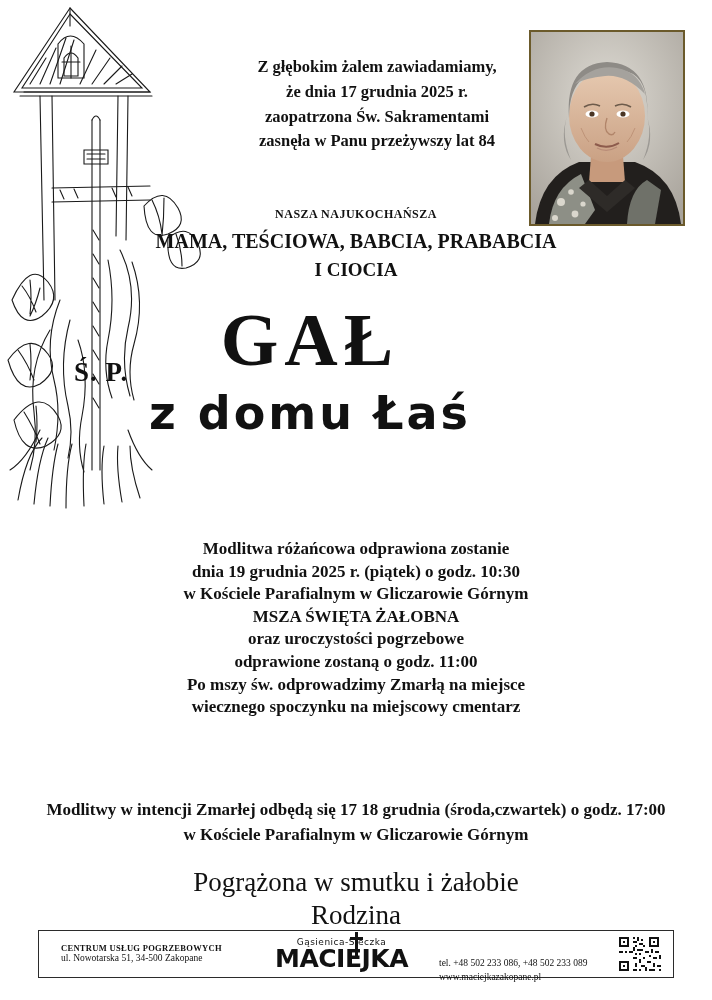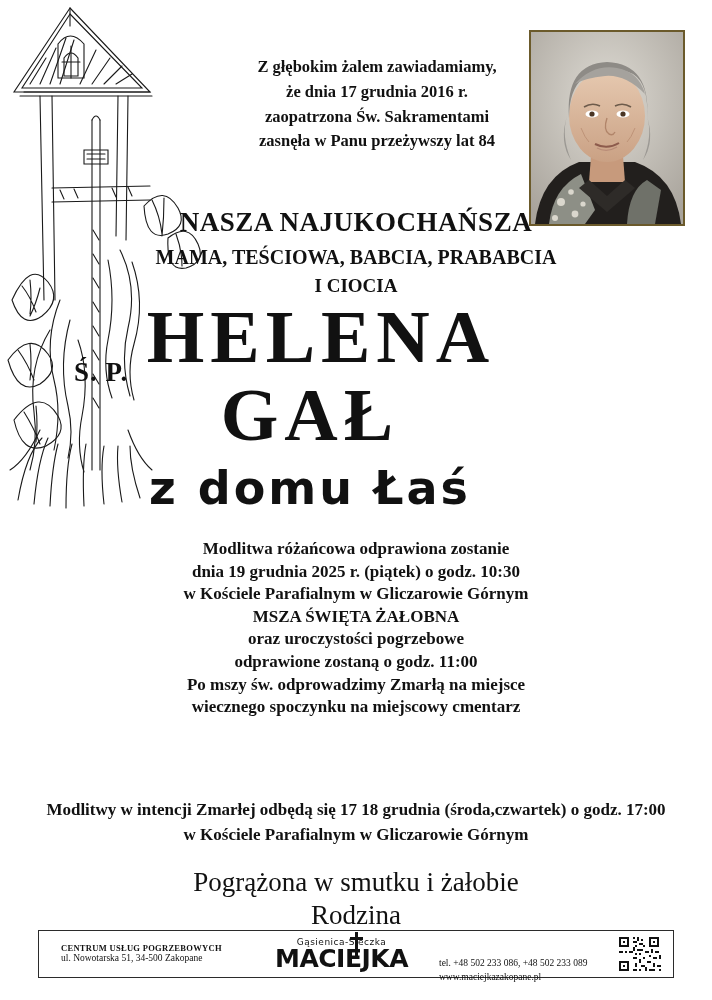--- a/index.html
+++ b/index.html
@@ -58,21 +58,21 @@
 
   
   #relation-block {
     position: absolute;
     left: 130px;
     top: 207px;
     width: 452px;
     text-align: center;
     font-weight: bold;
   }
-  #relation-block .rel1 { font-size: 27px; letter-spacing: 0.5px; }
+  #relation-block .rel1 { font-size: 12px; letter-spacing: 0.5px; }
   #relation-block .rel2 { font-size: 20px; margin-top: 8px; }
   #relation-block .rel3 { font-size: 19px; margin-top: 6px; }
 
   
   #name-block {
     position: absolute;
     left: 0;
     top: 300px;
     width: 620px;
     text-align: center;
@@ -313,34 +313,33 @@
     <path d="M66 116 q10 5 20 -1" stroke="#b98c78" stroke-width="1.2" fill="none"></path>
 
     <path d="M50 96 q4 10 8 14 M104 96 q-4 10 -8 14" stroke="#b5886c" stroke-width="1" fill="none" opacity="0.7"></path>
 
     <path d="M58 148 l18 16 l18 -16 l10 8 l-28 24 l-28 -24z" fill="#2e2b28"></path>
   </svg>
 </div>
 
 <div id="header-block">
   <div class="hline">Z głębokim żalem zawiadamiamy,</div>
-  <div class="hline">że dnia 17 grudnia 2016 r.</div>
+  <div class="hline">że dnia 17 grudnia 2025 r.</div>
   <div class="hline">zaopatrzona Św. Sakramentami</div>
   <div class="hline">zasnęła w Panu przeżywszy lat 84</div>
 </div>
 
 <div id="relation-block">
   <div class="rel1">NASZA  NAJUKOCHAŃSZA</div>
   <div class="rel2">MAMA, TEŚCIOWA, BABCIA, PRABABCIA</div>
   <div class="rel3">I CIOCIA</div>
 </div>
 
 <div id="name-block">
   <div id="sp-label">Ś. P.</div>
-  <div id="first-name">HELENA</div>
   <div id="last-name">GAŁ</div>
   <div id="maiden-name">z domu Łaś</div>
 </div>
 
 <div id="ceremony-block">
   <div>Modlitwa różańcowa odprawiona zostanie</div>
   <div>dnia 19 grudnia 2025 r. (piątek) o godz. 10:30</div>
   <div>w Kościele Parafialnym w Gliczarowie Górnym</div>
   <div>MSZA ŚWIĘTA ŻAŁOBNA</div>
   <div>oraz uroczystości pogrzebowe</div>

